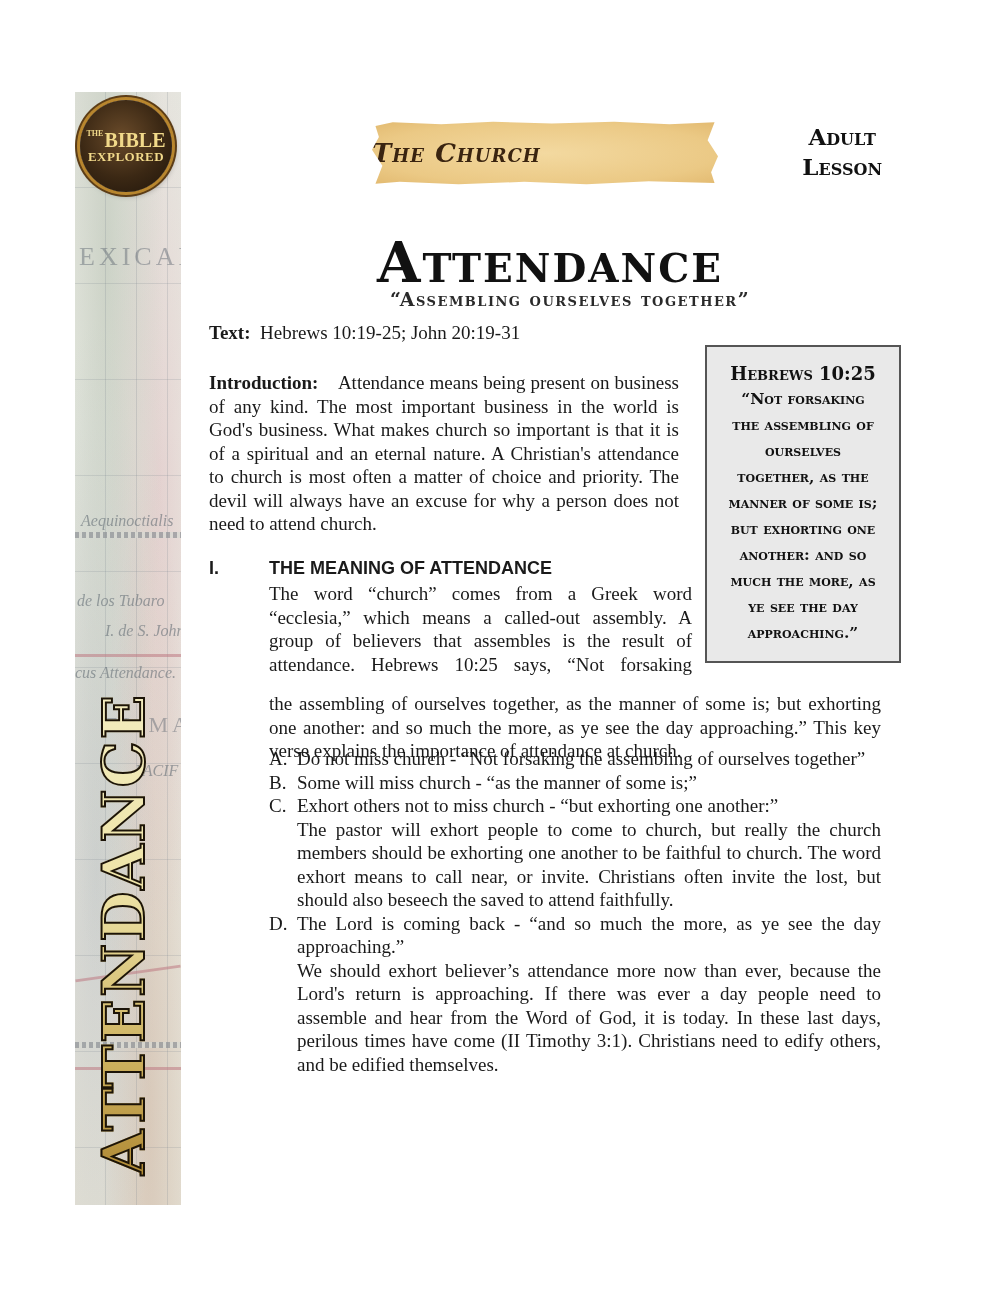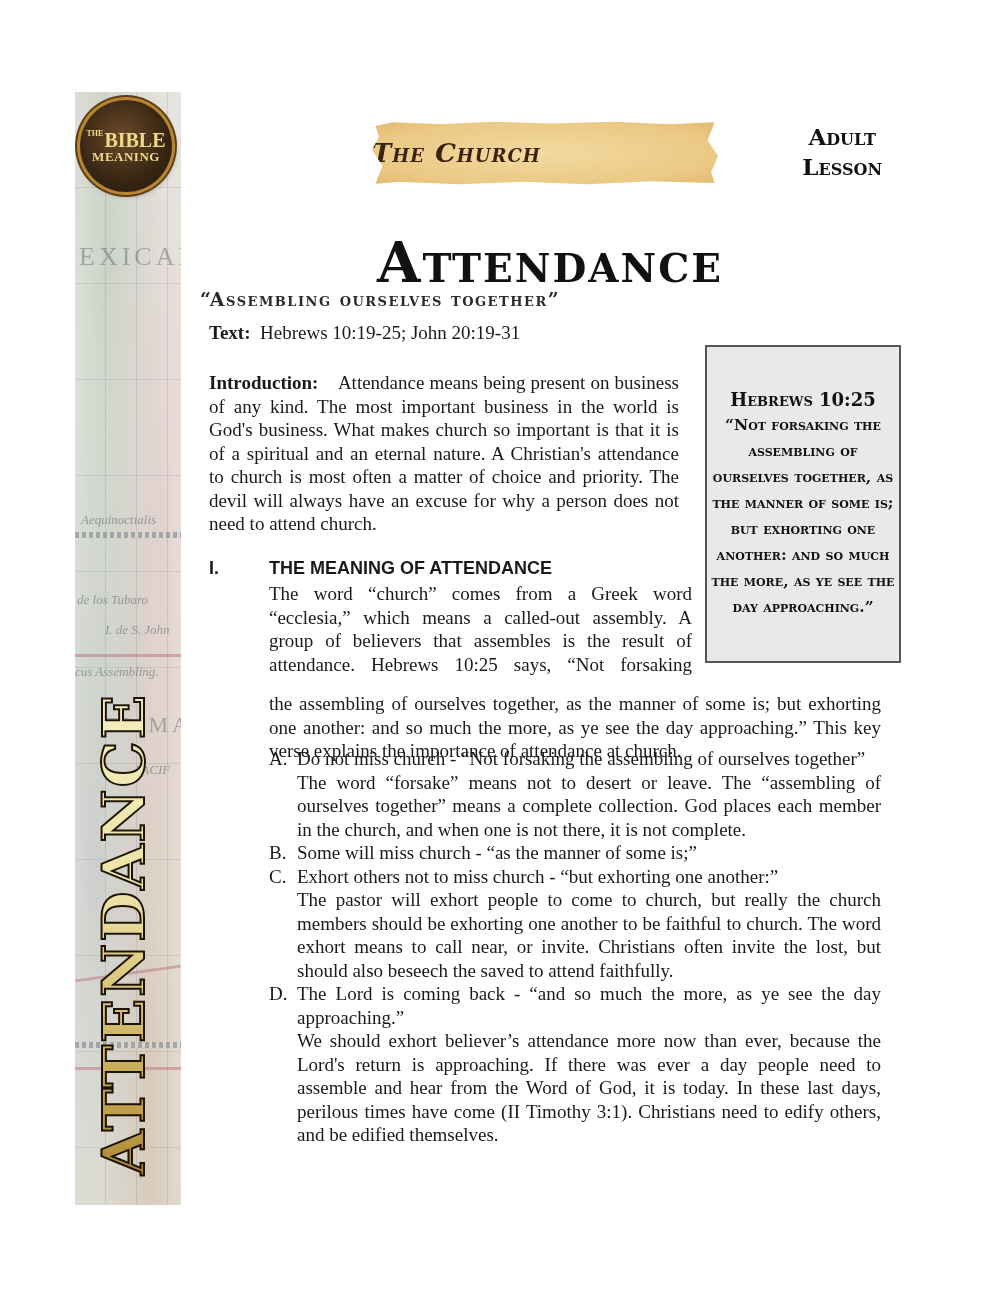--- a/index.html
+++ b/index.html
@@ -15,21 +15,21 @@
       radial-gradient(ellipse at 30% 15%, rgba(180,190,175,0.55), transparent 55%),
       radial-gradient(ellipse at 80% 35%, rgba(214,160,170,0.35), transparent 45%),
       radial-gradient(ellipse at 20% 70%, rgba(170,180,190,0.40), transparent 50%),
       radial-gradient(ellipse at 70% 92%, rgba(200,170,150,0.45), transparent 45%),
       linear-gradient(180deg, #e6e7e0 0%, #eceee6 30%, #e8e6de 60%, #e5e2d6 100%);
     overflow: hidden;
   }
   .map-line { position: absolute; left: 0; width: 106px; height: 3px; background: rgba(190,120,130,0.55); }
   .map-dots { position: absolute; left: 0; width: 106px; height: 6px;
     background: repeating-linear-gradient(90deg, #8d9196 0 4px, #d6d8d2 4px 7px); opacity: .7; }
-  .map-label { position: absolute; font-style: italic; color: rgba(90,100,110,0.55); font-size: 13px; white-space: nowrap; font-family: Liberation Serif, serif; }
+  .map-label { position: absolute; font-style: italic; color: rgba(90,100,110,0.55); font-size: 16px; white-space: nowrap; font-family: Liberation Serif, serif; }
   .map-big   { position: absolute; color: rgba(90,100,110,0.45); font-size: 26px; letter-spacing: 4px; white-space: nowrap; }
 
   
   .logo {
     position: absolute; left: 80px; top: 100px; width: 92px; height: 92px; border-radius: 50%;
     background: radial-gradient(circle at 45% 40%, #6a4b2a 0%, #3b2814 55%, #1e140a 100%);
     box-shadow: 0 0 0 3px #b8862e, 0 0 0 5px #5c3d17, 2px 3px 6px rgba(0,0,0,.4);
     display: flex; flex-direction: column; align-items: center; justify-content: center;
     color: #f1d98a; font-family: "Liberation Serif", serif; font-weight: bold; line-height: 1;
   }
@@ -62,41 +62,41 @@
     font-family: "DejaVu Serif", serif; font-weight: bold; font-variant: small-caps;
     font-size: 23px; line-height: 30px; color: #111;
   }
 
   .main-title {
     position: absolute; left: 200px; width: 700px; top: 232px; text-align: center;
     font-family: "DejaVu Serif", serif; font-weight: bold; font-variant: small-caps;
     font-size: 56px; letter-spacing: 2px; color: #111; line-height: 60px;
   }
   .subtitle {
-    position: absolute; left: 200px; width: 740px; top: 288px; text-align: left;
+    position: absolute; left: 200px; width: 740px; top: 288px; text-align: center;
     font-family: "DejaVu Serif", serif; font-weight: bold; font-variant: small-caps;
     font-size: 19px; letter-spacing: 1.5px; color: #2a2a2a;
   }
 
   
   .body-text { font-family: "Liberation Serif", serif; font-size: 19px; line-height: 23.5px; color: #1a1a1a; }
   .text-ref { position: absolute; left: 209px; top: 321px; }
   .text-ref b { font-weight: bold; }
 
   .intro { position: absolute; left: 209px; top: 371px; width: 470px; text-align: justify; }
   .intro b { font-weight: bold; }
 
   .sidebar-box {
     position: absolute; left: 705px; top: 345px; width: 196px; height: 318px;
     background: #e9e9e9; border: 2px solid #555; box-sizing: border-box;
     display: flex; flex-direction: column; align-items: center; justify-content: center; text-align: center;
     font-family: "DejaVu Serif", serif; font-weight: bold; font-variant: small-caps; color: #111;
   }
   .sidebar-box .ref { font-size: 18px; line-height: 24px; }
-  .sidebar-box .verse { font-size: 15.5px; line-height: 26px; padding: 0 4px; }
+  .sidebar-box .verse { font-size: 15.5px; line-height: 26px; padding: 0 20px; }
 
   .section-heading { position: absolute; left: 209px; top: 558px; width: 420px; font-weight: bold;
     font-family: "Liberation Sans", sans-serif; font-size: 18px; }
   .section-heading .num { display: inline-block; width: 60px; }
 
   .section-para-top { position: absolute; left: 269px; top: 582px; width: 423px; text-align: justify; }
   .section-para-full { position: absolute; left: 269px; top: 676px; width: 612px; text-align: justify; margin-top: 16px; }
 
   .points { position: absolute; left: 269px; top: 747px; width: 612px; }
   .point { margin: 0; }
@@ -108,31 +108,31 @@
 </head>
 <body>
 
 <div class="map-strip">
   <div class="map-big" style="left:4px; top:150px;">EXICAN</div>
   <div class="map-label" style="left:6px; top:420px;">Aequinoctialis</div>
   <div class="map-dots" style="top:440px;"></div>
   <div class="map-label" style="left:2px; top:500px;">de los Tubaro</div>
   <div class="map-label" style="left:30px; top:530px;">I. de S. John</div>
   <div class="map-line" style="top:562px;"></div>
-  <div class="map-label" style="left:0px; top:572px;">cus Assembling.</div>
+  <div class="map-label" style="left:0px; top:572px;">cus Attendance.</div>
   <div class="map-big" style="left:30px; top:620px; font-size:22px;">EL MAR</div>
   <div class="map-label" style="left:60px; top:670px;">PACIF</div>
   <div class="map-line" style="top:880px; transform:rotate(-8deg);"></div>
   <div class="map-dots" style="top:950px;"></div>
   <div class="map-line" style="top:975px;"></div>
 </div>
 
 <div class="logo">
   <div class="l1"><small>THE</small><span>BIBLE</span></div>
-  <div class="l2">MEANING</div>
+  <div class="l2">EXPLORED</div>
 </div>
 
 <div class="vertical-title">ATTENDANCE</div>
 
 <div class="banner">
   <span>The Church</span>
 </div>
 
 <div class="lesson-type">
   <div>Adult</div>
@@ -163,21 +163,20 @@
 
 <div class="section-para-top body-text justify-last">The word “church” comes from a Greek word “ecclesia,” which means a called-out assembly.  A group of believers that assembles is the result of attendance.   Hebrews 10:25 says, “Not forsaking</div>
 <div class="section-para-full body-text">the assembling of ourselves together, as the manner of some is; but exhorting one another: and so much the more, as ye see the day approaching.”  This key verse explains the importance of attendance at church.</div>
 
 <div class="points body-text">
   <div class="point">
     <div class="point-head">
       <span class="point-letter">A.</span>
       <span>Do not miss church - “Not forsaking the assembling of ourselves together”</span>
     </div>
-    <div class="point-body">The word “forsake” means not to desert or leave.  The “assembling of ourselves together” means a complete collection.   God places each member in the church, and when one is not there, it is not complete.</div>
   </div>
   <div class="point">
     <div class="point-head">
       <span class="point-letter">B.</span>
       <span>Some will miss church - “as the manner of some is;”</span>
     </div>
   </div>
   <div class="point">
     <div class="point-head">
       <span class="point-letter">C.</span>

